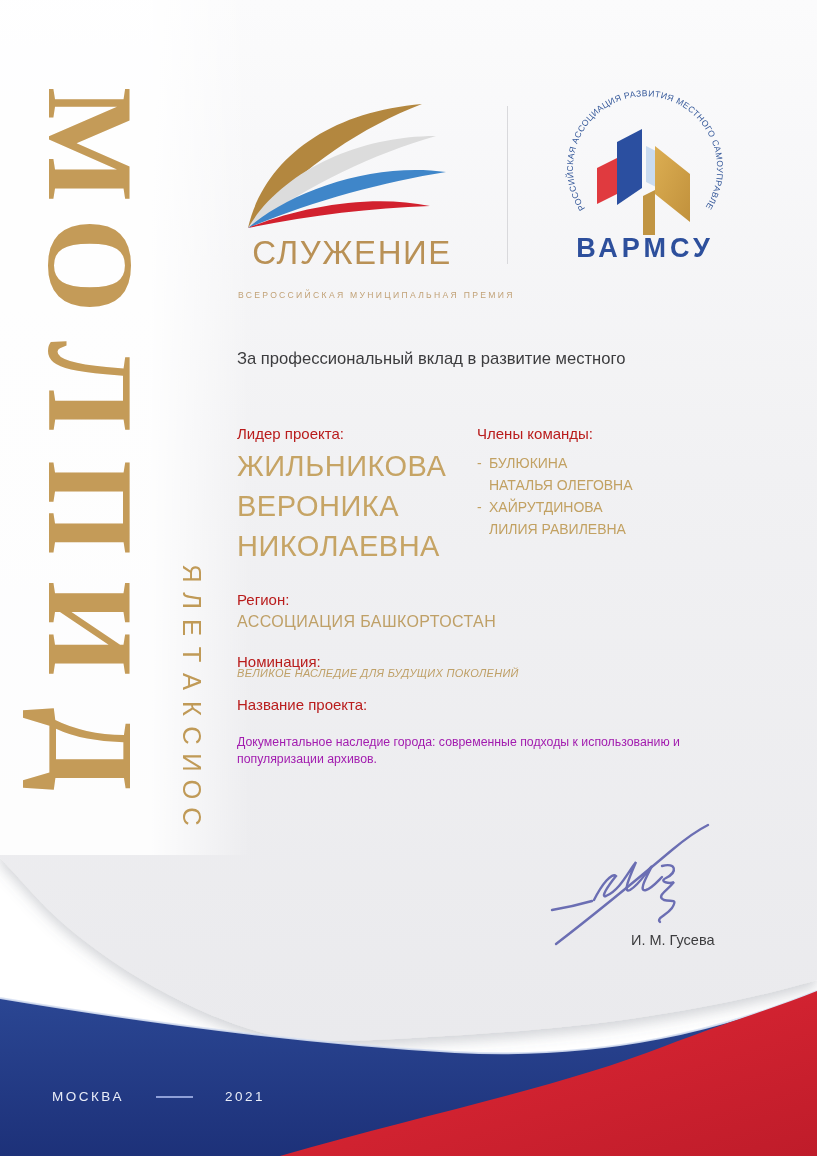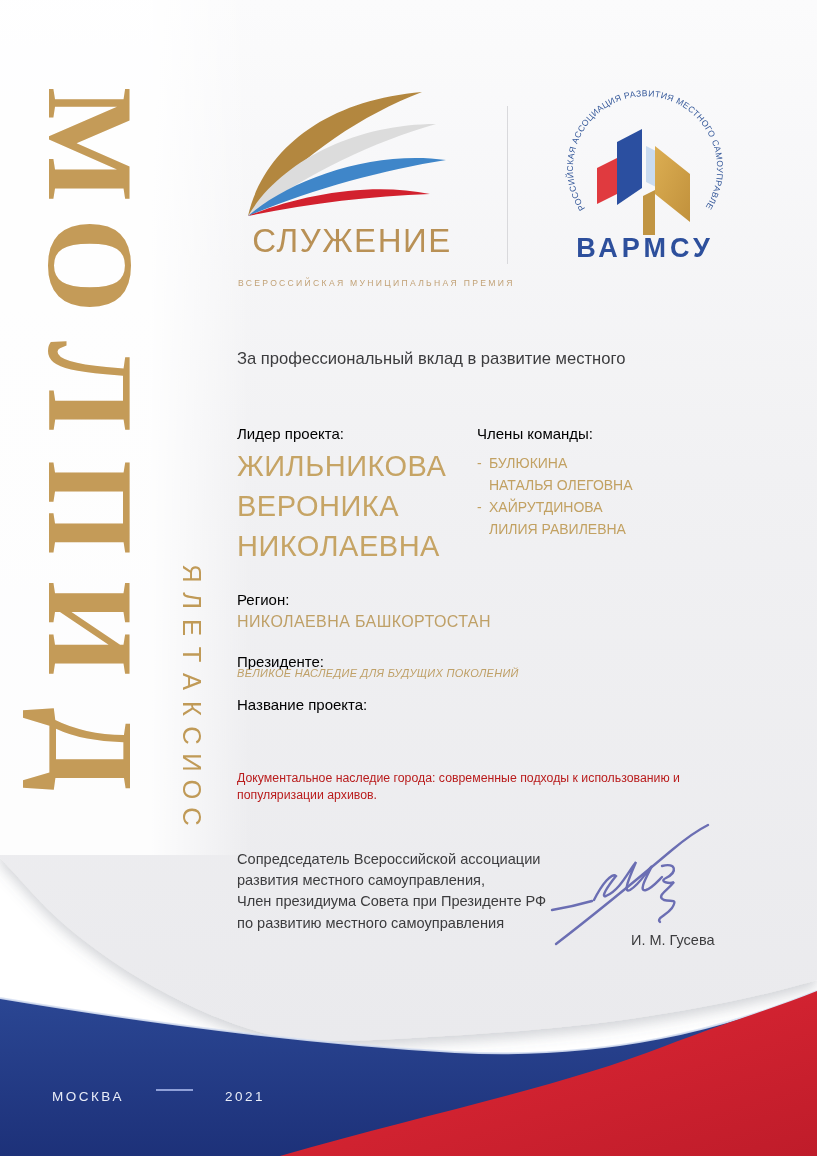--- a/index.html
+++ b/index.html
@@ -12,50 +12,50 @@
   
   .vword{position:absolute;display:flex;flex-direction:column;align-items:center;z-index:2;}
   .vword span{display:flex;align-items:center;justify-content:center;transform:rotate(90deg);line-height:1;}
   #word-diplom{left:24px;top:84px;width:132px;color:#c49b58;
     font-family:"Liberation Serif","DejaVu Serif",serif;font-weight:700;font-size:122px;}
   #word-diplom span{height:121px;width:132px;}
   #word-soisk{left:170px;top:560px;width:42px;color:#c09a57;font-size:25.5px;font-weight:400;letter-spacing:0;}
   #word-soisk span{height:27px;width:42px;}
 
   
-  .logo-sluzhenie{position:absolute;left:238px;top:88px;width:228px;z-index:2;text-align:center;}
+  .logo-sluzhenie{position:absolute;left:238px;top:100px;width:228px;z-index:2;text-align:center;}
   .sluzh-title{color:#b99156;font-size:33px;letter-spacing:1.5px;margin-top:-10px;}
   .sluzh-sub{color:#c2a277;font-size:8.6px;letter-spacing:2.3px;margin-top:18px;white-space:nowrap;}
   .logo-divider{position:absolute;left:507px;top:106px;width:1px;height:158px;background:#d9d9dc;z-index:2;}
   .logo-varmsu{position:absolute;left:543px;top:84px;z-index:2;}
 
   
   .ctext{position:absolute;z-index:3;color:#3c3c3e;}
   #citation{left:237px;top:348px;font-size:16.6px;line-height:21px;}
-  .label{font-size:15px;color:#000000;}
+  .label{font-size:15px;color:#b91c1c;}
   #leader-label{left:237px;top:425px;}
   #leader-name{left:237px;top:446px;color:#c6a465;font-size:29px;line-height:40px;letter-spacing:.5px;}
   #team-block{left:477px;top:425px;}
   .team-list{margin-top:10px;color:#c2a162;font-size:14px;line-height:22px;}
   .team-member{display:flex;}
   .team-dash{width:12px;color:#c2a162;}
   #region-label{left:237px;top:591px;}
   #region-value{left:237px;top:613px;color:#bfa067;font-size:16px;letter-spacing:.4px;}
   #nomination-label{left:237px;top:653px;}
   #nomination-value{left:237px;top:667px;color:#bfa067;font-size:11px;letter-spacing:.3px;font-style:italic;}
   #project-label{left:237px;top:696px;font-weight:400;}
-  #project-value{left:237px;top:734px;width:452px;color:#b91c1c;font-size:12.3px;line-height:17px;margin-top:36px;}
+  #project-value{left:237px;top:734px;width:452px;color:#a21caf;font-size:12.3px;line-height:17px;}
 
   
   #sig-org{left:237px;top:849px;font-size:14.6px;line-height:21.2px;}
   #sig-name{left:631px;top:917px;font-size:14.5px;margin-top:15px;}
   #sig-scribble{position:absolute;left:550px;top:820px;z-index:3;}
 
   
-  #footer{position:absolute;left:52px;top:1089px;z-index:3;display:flex;gap:32px;}
+  #footer{position:absolute;left:52px;top:1089px;z-index:3;display:flex;align-items:center;gap:32px;}
   #footer .city,#footer .year{color:#e9edf8;font-size:13.5px;letter-spacing:2.5px;}
   #footer .line{width:37px;height:2px;background:#8fa0d8;}
 </style>
 </head>
 <body>
 
 <div id="page">
 
   <svg id="bg-svg" viewBox="0 0 817 1156" preserveAspectRatio="none">
     <defs>
@@ -165,34 +165,28 @@
         <span class="team-dash">-</span>
         <span>
           <span>ХАЙРУТДИНОВА</span><br>
           <span>ЛИЛИЯ РАВИЛЕВНА</span>
         </span>
       </div>
     </div>
   </div>
 
   <div id="region-label" class="ctext label">Регион:</div>
-  <div id="region-value" class="ctext">НИКОЛАЕВНА БАШКОРТОСТАН</div>
-
-  <div id="nomination-label" class="ctext label">Президенте:</div>
+  <div id="region-value" class="ctext">АССОЦИАЦИЯ БАШКОРТОСТАН</div>
+
+  <div id="nomination-label" class="ctext label">Номинация:</div>
   <div id="nomination-value" class="ctext">ВЕЛИКОЕ НАСЛЕДИЕ ДЛЯ БУДУЩИХ ПОКОЛЕНИЙ</div>
 
   <div id="project-label" class="ctext label">Название проекта:</div>
   <div id="project-value" class="ctext">Документальное наследие города: современные подходы к использованию и популяризации архивов.</div>
 
-  <div id="sig-org" class="ctext">
-    <div>Сопредседатель Всероссийской ассоциации</div>
-    <div>развития местного самоуправления,</div>
-    <div>Член президиума Совета при Президенте РФ</div>
-    <div>по развитию местного самоуправления</div>
-  </div>
 
   <svg id="sig-scribble" width="185" height="140" viewBox="0 0 185 140">
     <g fill="none" stroke="#6b6eb3" stroke-width="2.4" stroke-linecap="round">
       <path d="M6,124 C32,104 84,62 122,30 C134,20 146,11 158,5"></path>
       <path d="M2,90 C14,88 28,85 42,81"></path>
       <path d="M44,80 C52,64 62,52 66,56 C58,66 50,78 56,76 C70,70 78,52 86,42 C80,56 72,74 80,70 C90,64 96,52 102,46 C96,58 88,72 96,70 C102,68 107,62 112,57"></path>
       <path d="M112,46 C126,42 128,52 116,58 C108,62 120,64 124,62 C116,72 106,76 114,80 C122,82 128,78 122,88 C116,96 106,98 110,102"></path>
     </g>
   </svg>
 

